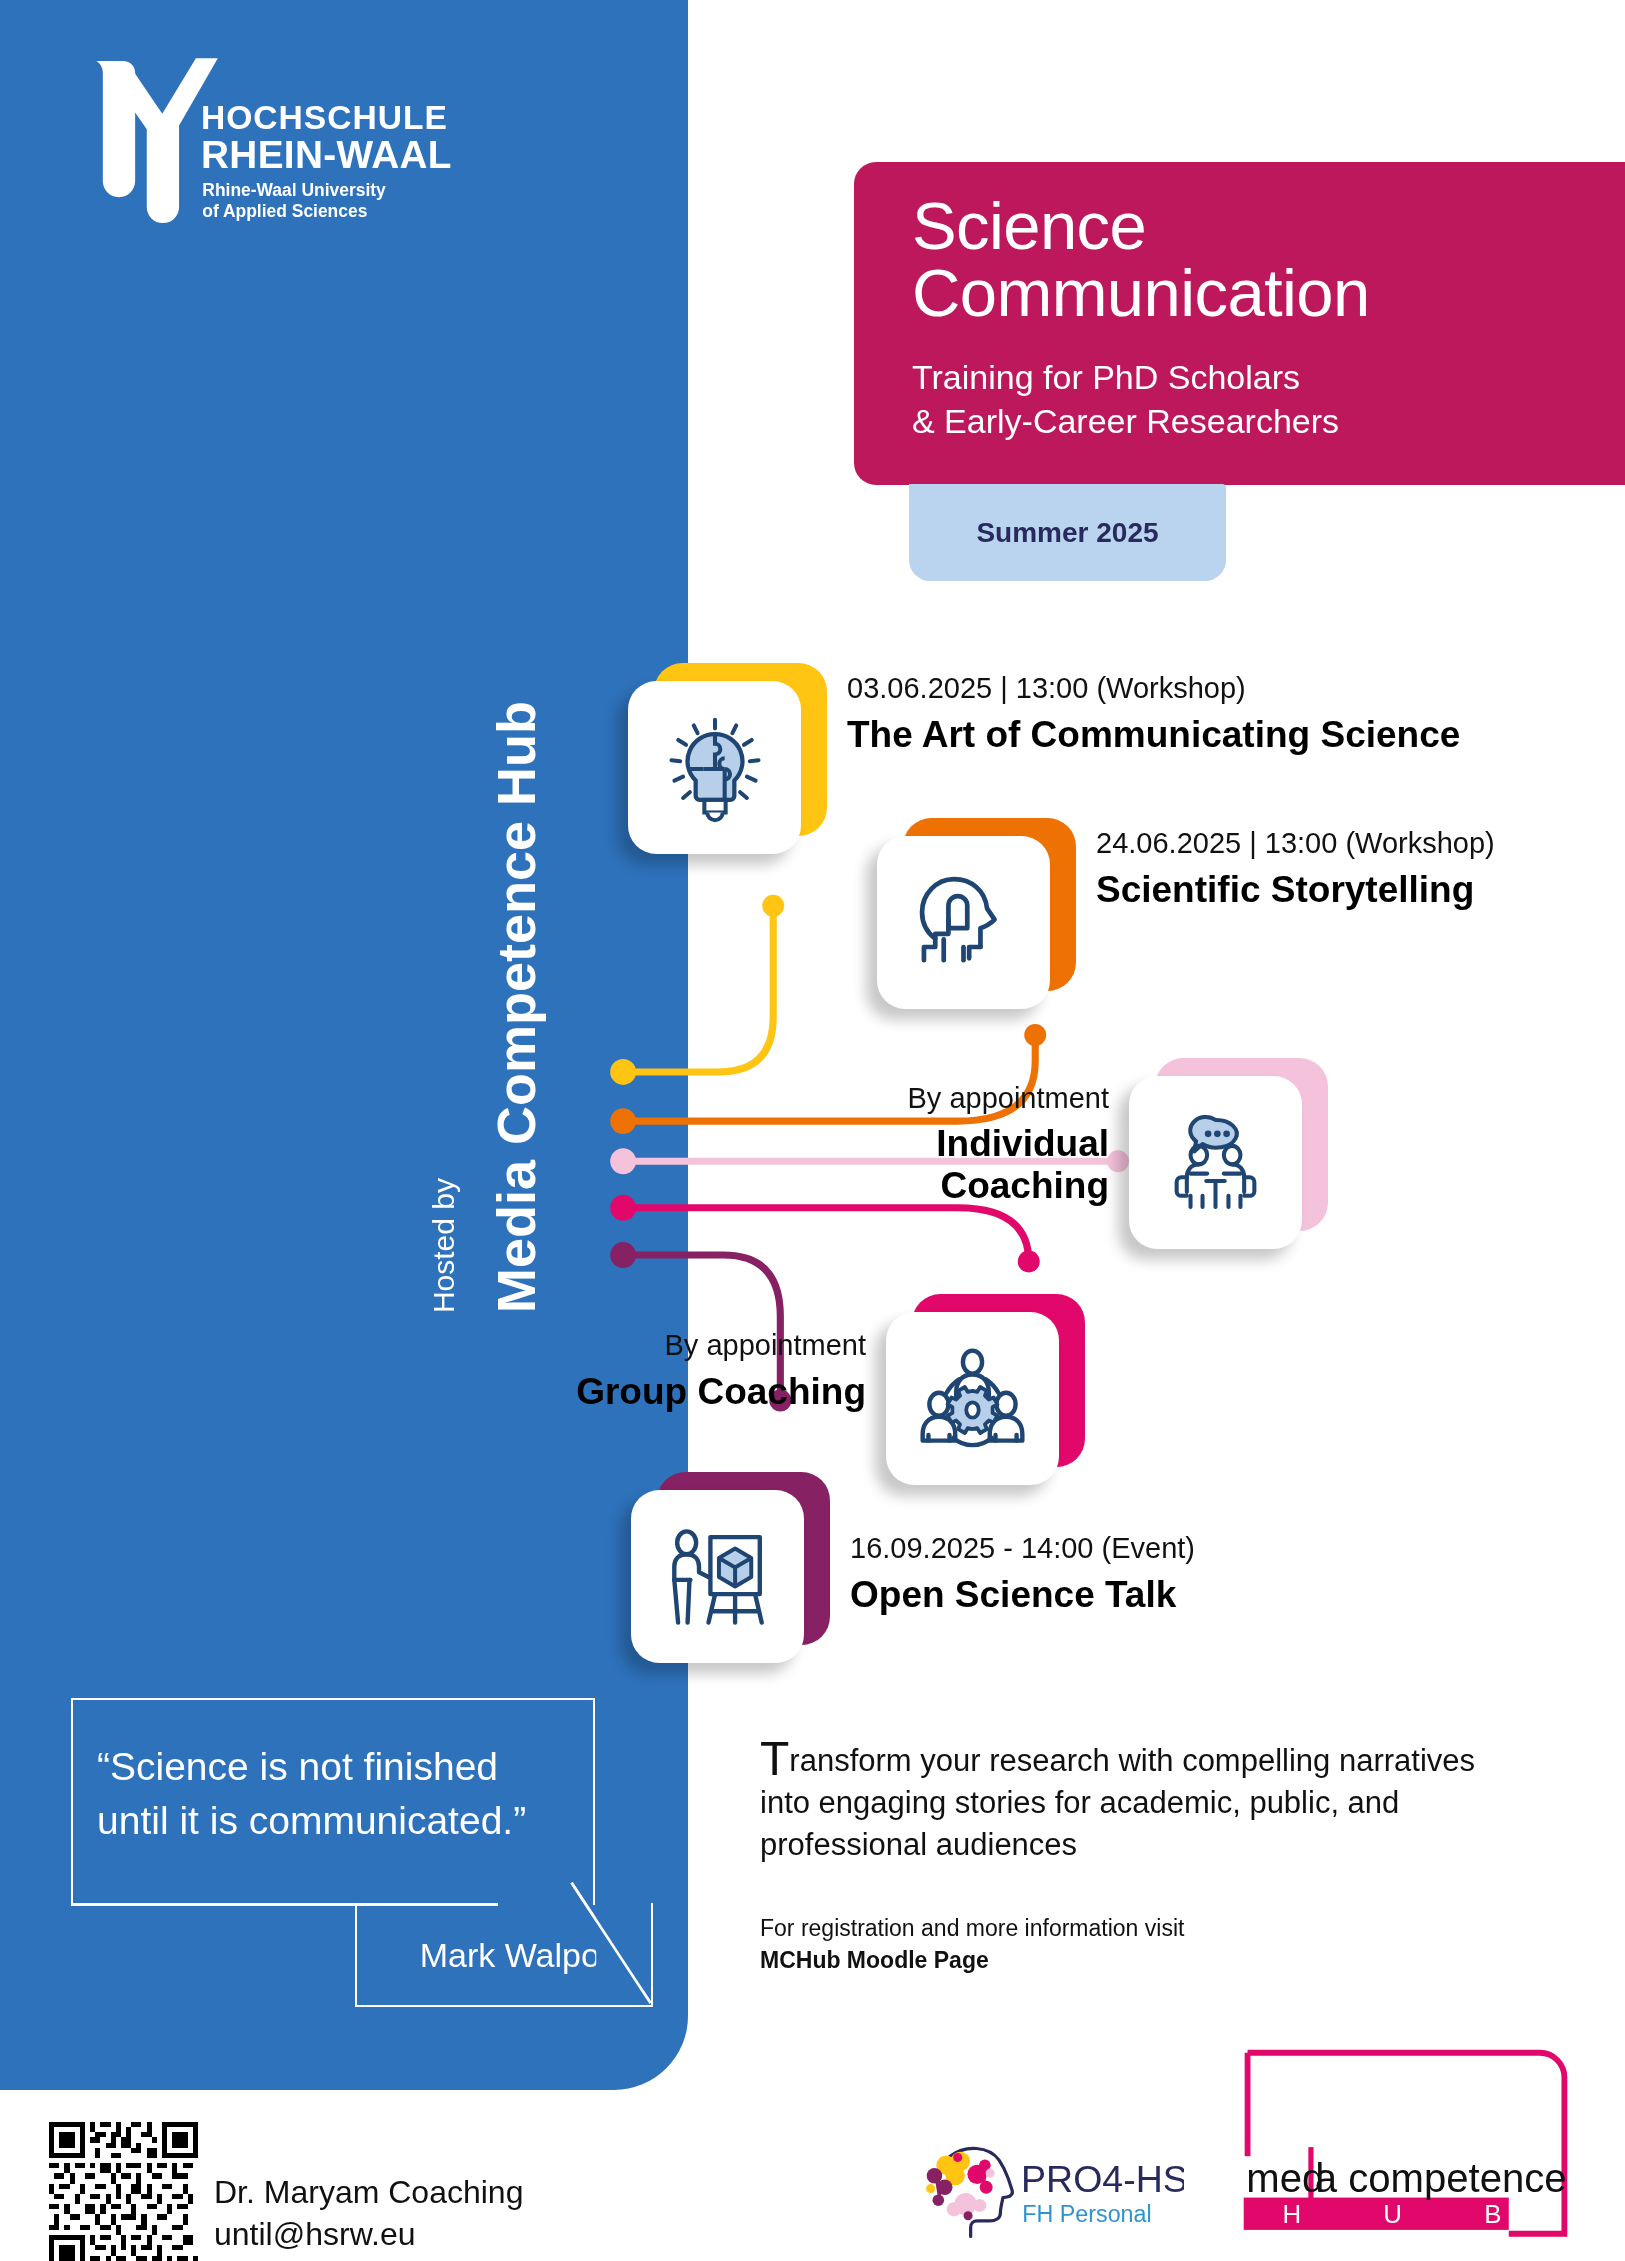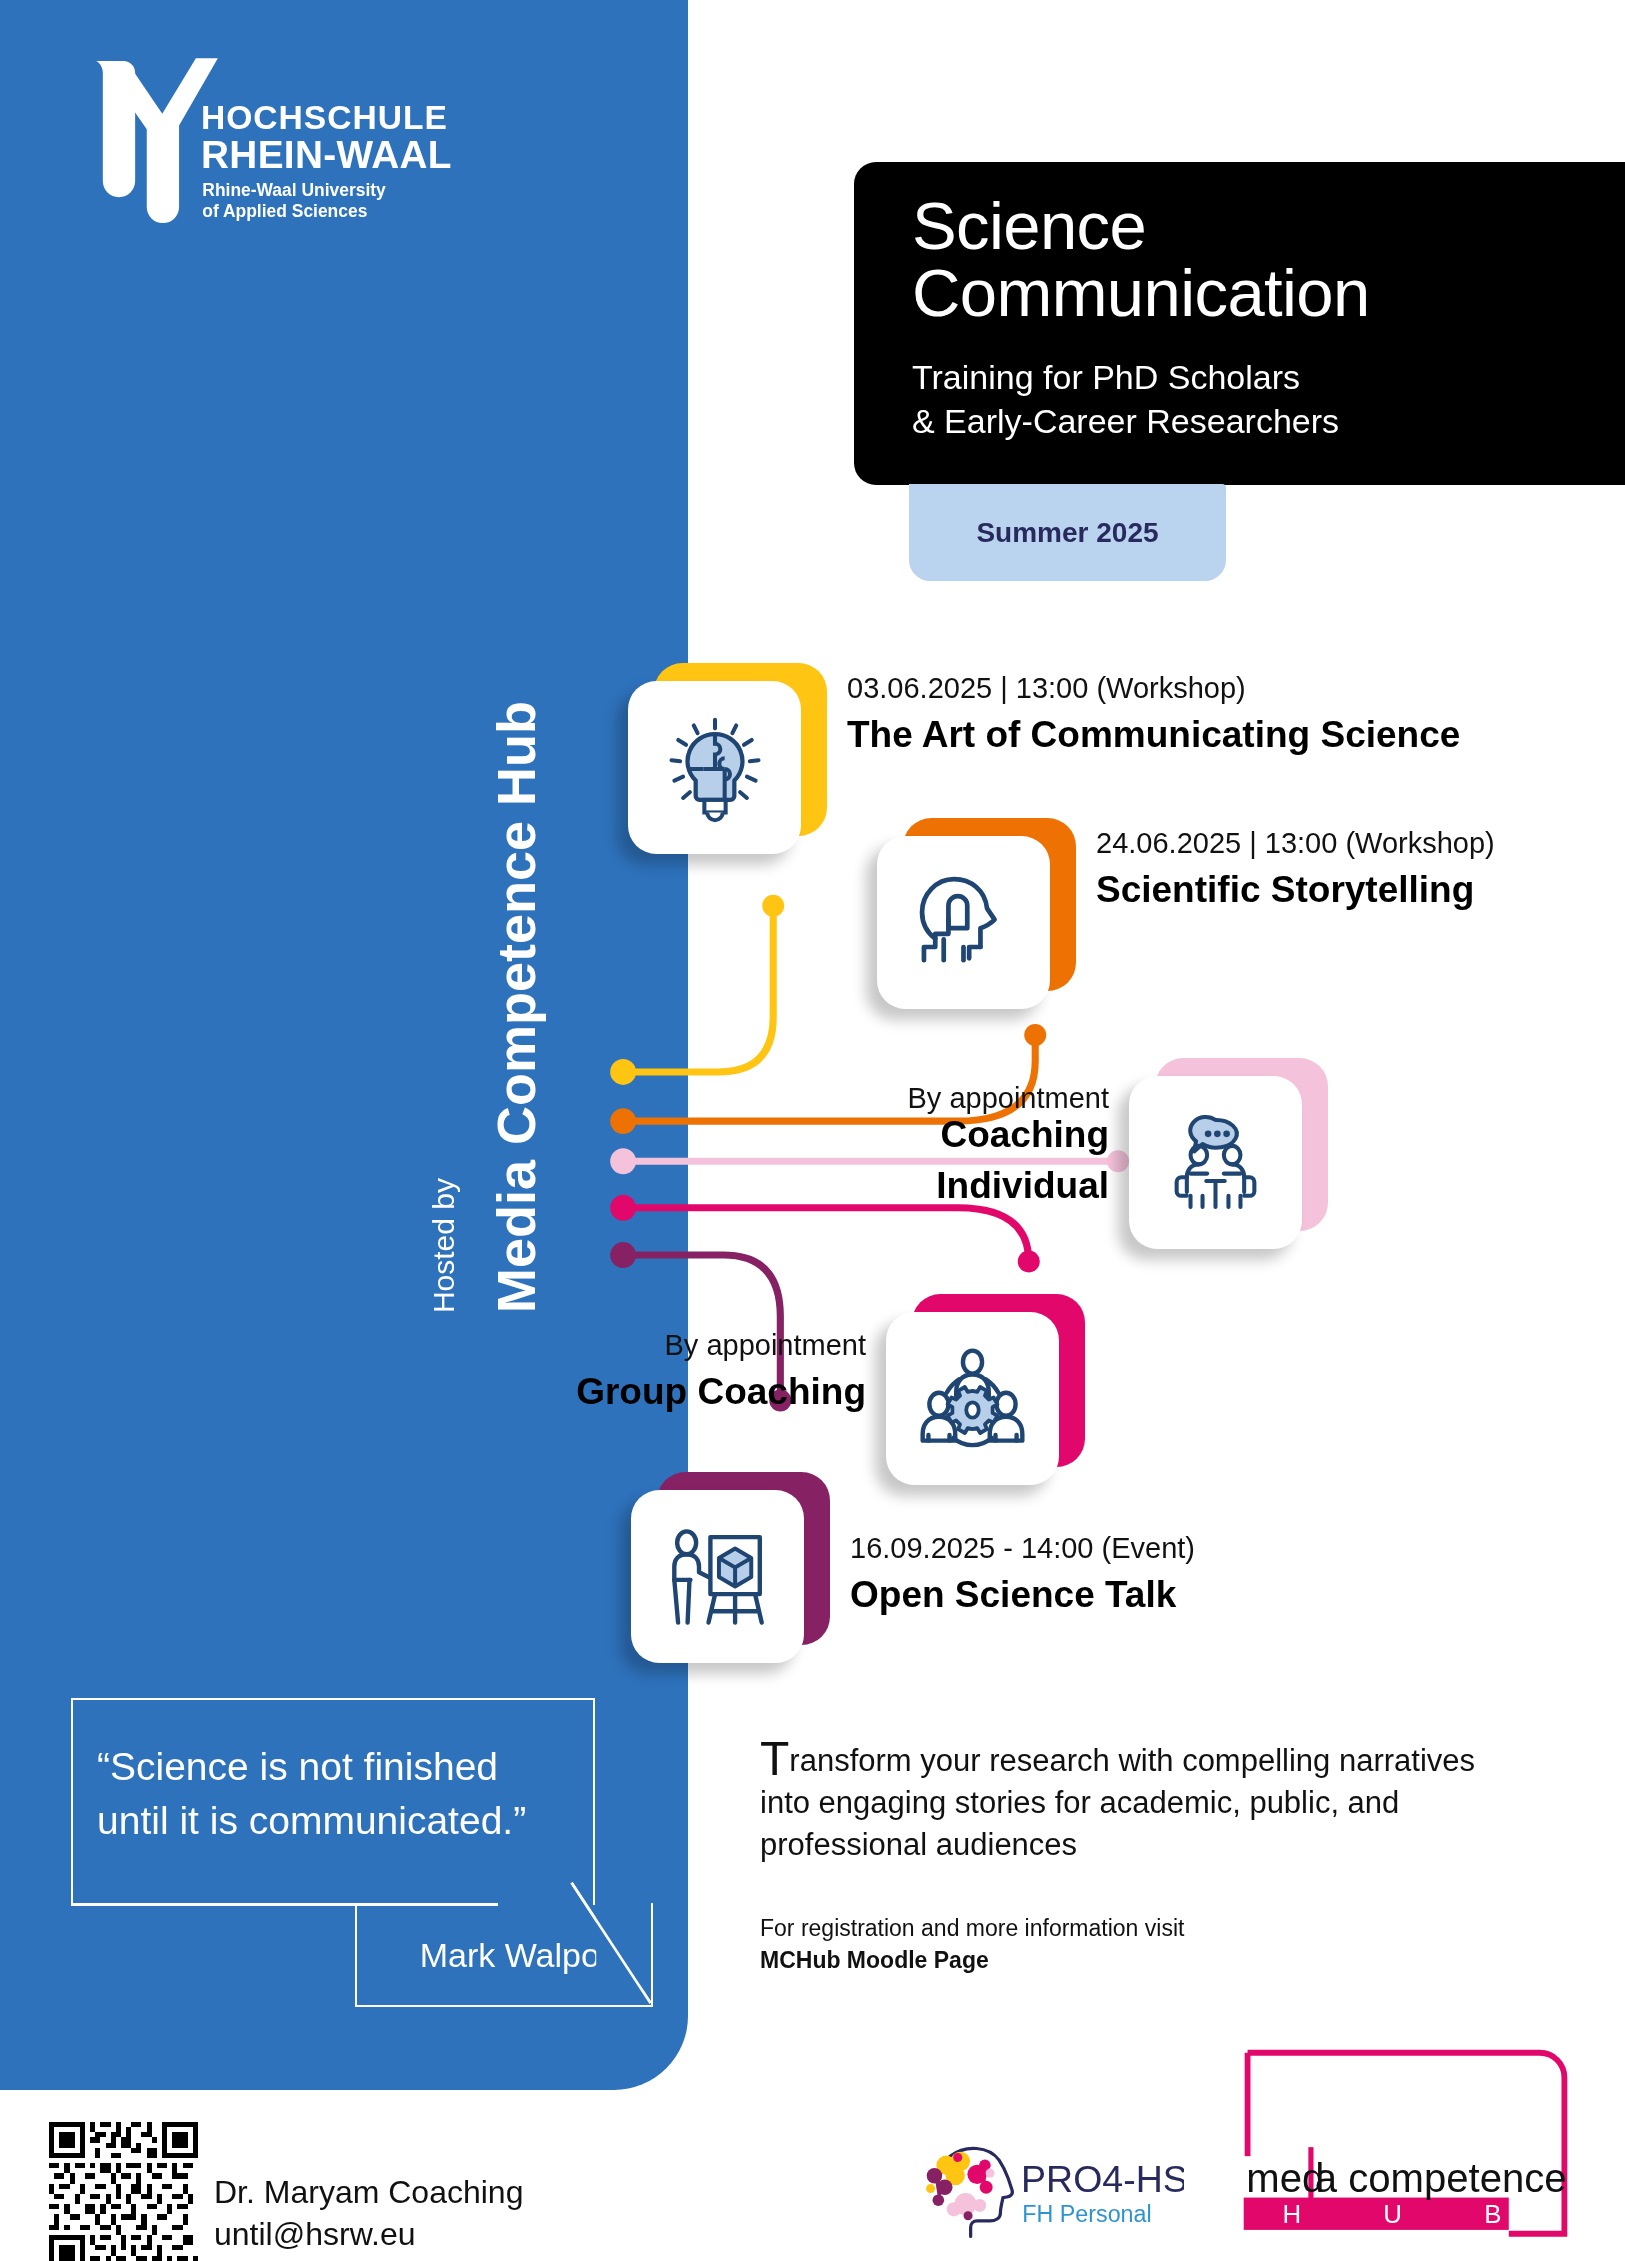--- a/index.html
+++ b/index.html
@@ -18,21 +18,21 @@
     background:#2E72BC; border-bottom-right-radius:74px;
   }
 
   
   #hsrw-logo{ position:absolute; left:91px; top:57px; width:401px; height:168px; }
   #hsrw-logo svg{ display:block; }
 
   
   #title-card{
     position:absolute; left:854px; top:162px; width:771px; height:323px;
-    background:#000000; border-top-left-radius:22px; border-bottom-left-radius:22px;
+    background:#be185d; border-top-left-radius:22px; border-bottom-left-radius:22px;
   }
   #title-line1, #title-line2{
     color:#fff; font-size:67px; line-height:0.98; font-weight:400;
     letter-spacing:-0.6px;
   }
   #title-line1{ position:absolute; left:58px; top:31px; }
   #title-line2{ position:absolute; left:58px; top:98px; }
   #title-sub{
     position:absolute; left:58px; top:194px; color:#fff;
     font-size:34px; line-height:1.28; font-weight:300;
@@ -258,22 +258,22 @@
         <path d="M91 76 h6 a5 5 0 0 1 5 5 v10 a5 5 0 0 1 -5 5 h-6"></path>
         <path d="M87 96 v12"></path>
         <path d="M74 96 v12"></path>
         <path d="M50 80 h20"></path>
         <path d="M60 80 v28"></path>
       </g>
     </svg>
   </div>
   <div class="ev-text right-align" style="left:-466px; top:24.6px; width:446px;">
     <div class="ev-date cond">By appointment</div>
+    <div class="ev-title cond" style="margin-top:9px;">Individual</div>
     <div class="ev-title cond">Coaching</div>
-    <div class="ev-title cond" style="margin-top:9px;">Individual</div>
   </div>
 </div>
 
 <div class="ev-card" style="left:886px; top:1294px;">
   <div class="ev-plate" style="left:26px; top:0px; background:#E2076A;"></div>
   <div class="ev-white" style="left:0px; top:18px;">
     <svg width="115" height="115" viewBox="0 0 120 120">
       <g fill="none" stroke="#1F4572" stroke-width="4.6" stroke-linecap="round" stroke-linejoin="round">
         <ellipse cx="60" cy="22" rx="10" ry="12"></ellipse>
         <path d="M60 35 c-12 0 -17 9 -17 18 v7 h34 v-7 c0 -9 -5 -18 -17 -18 z"></path>

